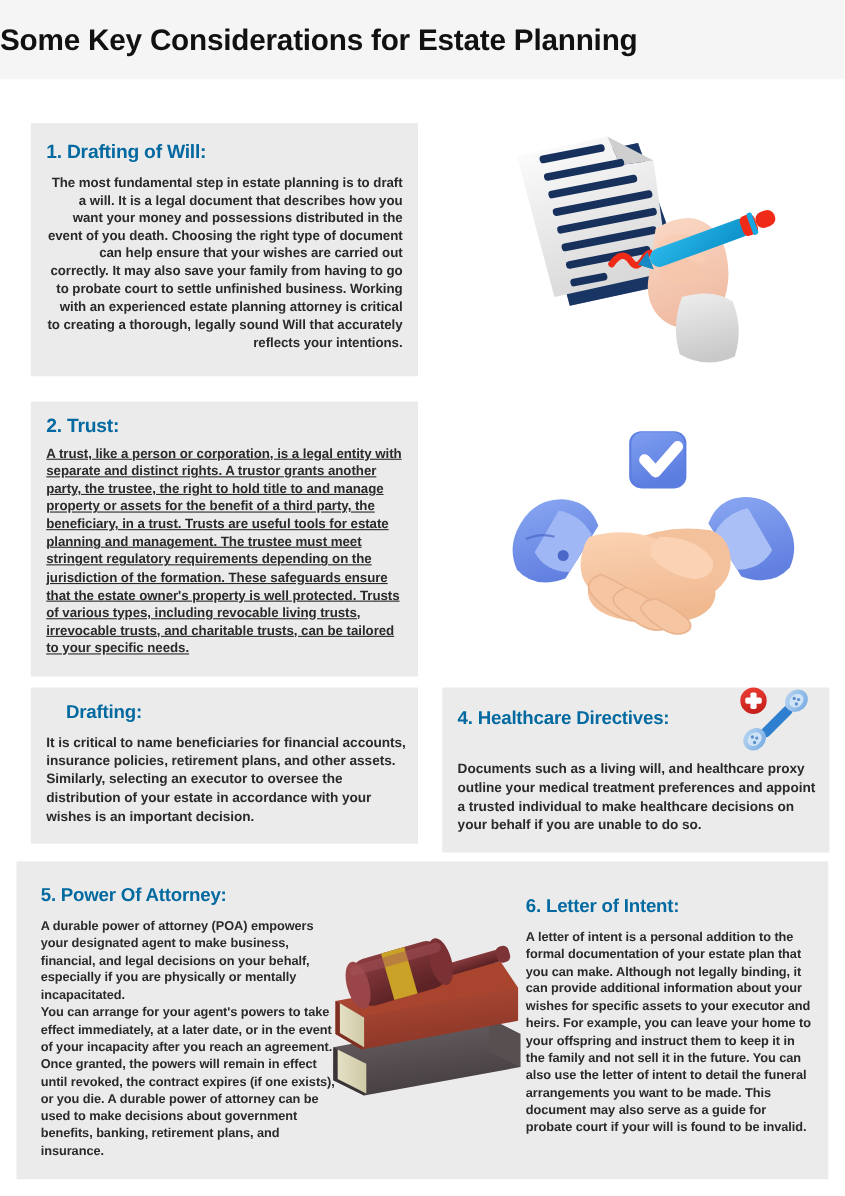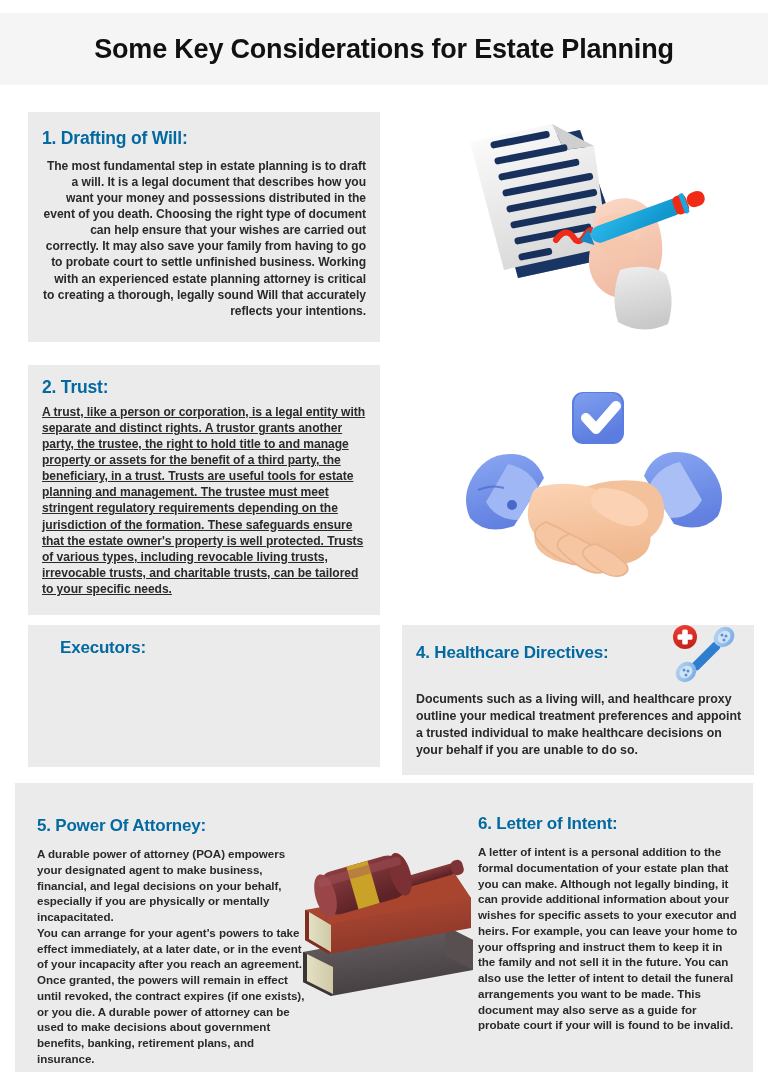--- a/index.html
+++ b/index.html
@@ -12,27 +12,26 @@
     background: #ffffff;
     font-family: "Liberation Sans", sans-serif;
     color: #1a1a1a;
     overflow: hidden;
     position: relative;
   }
 
   
   .header-band {
     position: absolute;
-    left: 0; top: 13px;
+    left: 0; top: 0;
     width: 768px;
     height: 72px;
     background: #f5f5f5;
     display: flex;
     align-items: center;
-    justify-content: center;
   }
   .page-title {
     font-size: 27px;
     font-weight: bold;
     letter-spacing: -0.2px;
     color: #111111;
     text-align: center;
     line-height: 1;
   }
 
@@ -79,21 +78,21 @@
   
   #panel4 { left: 402px; top: 625px; width: 352px; height: 150px; }
   #panel4 .sec-title { font-size: 17px; margin: 18px 0 0 14px; }
   #panel4 .sec-body { margin: 28px 10px 0 14px; font-size: 12.4px; line-height: 1.36; }
 
   
   #panel-bottom {
     left: 15px; top: 783px; width: 738px; height: 289px;
   }
   #sec5 {
-    position: absolute; left: 22px; top: 16px; width: 268px;
+    position: absolute; left: 22px; top: 4px; width: 268px;
   }
   #sec5 .sec-title { font-size: 17px; margin: 17px 0 10px 0; }
   #sec5 .sec-body { font-size: 11.6px; line-height: 1.36; }
   #sec6 {
     position: absolute; left: 463px; top: 0px; width: 262px;
   }
   #sec6 .sec-title { font-size: 17px; margin: 31px 0 10px 0; }
   #sec6 .sec-body { font-size: 11.6px; line-height: 1.36; }
 
   
@@ -231,22 +230,23 @@
       <path d="M120 162 q22 10 38 24 q6 8 -2 13 q-10 5 -24 -3 q-16 -10 -24 -20 q-3 -9 12 -14 z"></path>
       <path d="M146 172 q18 8 30 20 q5 7 -3 11 q-10 4 -22 -4 q-13 -8 -18 -16 q-2 -8 13 -11 z"></path>
     </g>
 
     <path d="M150 116 q26 0 42 14 q10 9 4 18 q-8 10 -26 4 q-18 -6 -28 -18 q-4 -10 8 -18 z" fill="#fbd3b4"></path>
   </svg>
 </div>
 
 <div class="panel" id="panel3">
   <div class="sec-title">
-    <span class="ind">Executors:</span>
+    <span class="ind">Drafting:</span>
   </div>
+  <div class="sec-body">It is critical to name beneficiaries for financial accounts, insurance policies, retirement plans, and other assets. Similarly, selecting an executor to oversee the distribution of your estate in accordance with your wishes is an important decision.</div>
 </div>
 
 <div class="panel" id="panel4">
   <div class="sec-title">4. Healthcare Directives:</div>
   <div class="sec-body">Documents such as a living will, and healthcare proxy outline your medical treatment preferences and appoint a trusted individual to make healthcare decisions on your behalf if you are unable to do so.</div>
 </div>
 
 <div class="illus" id="illus-health">
   <svg width="72" height="62" viewBox="0 0 72 62">
     <defs>

